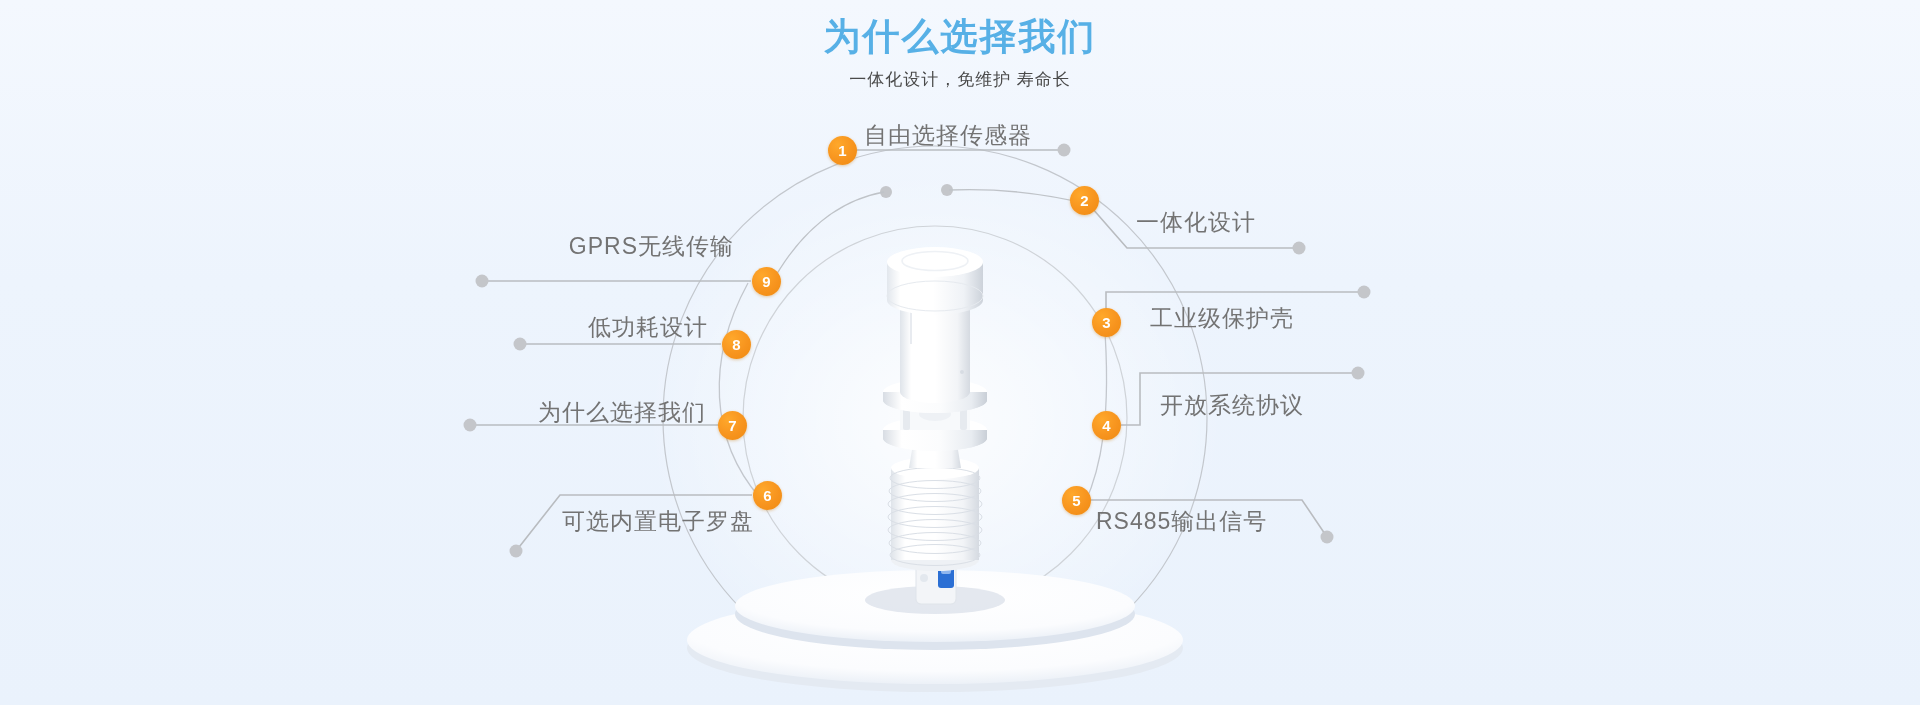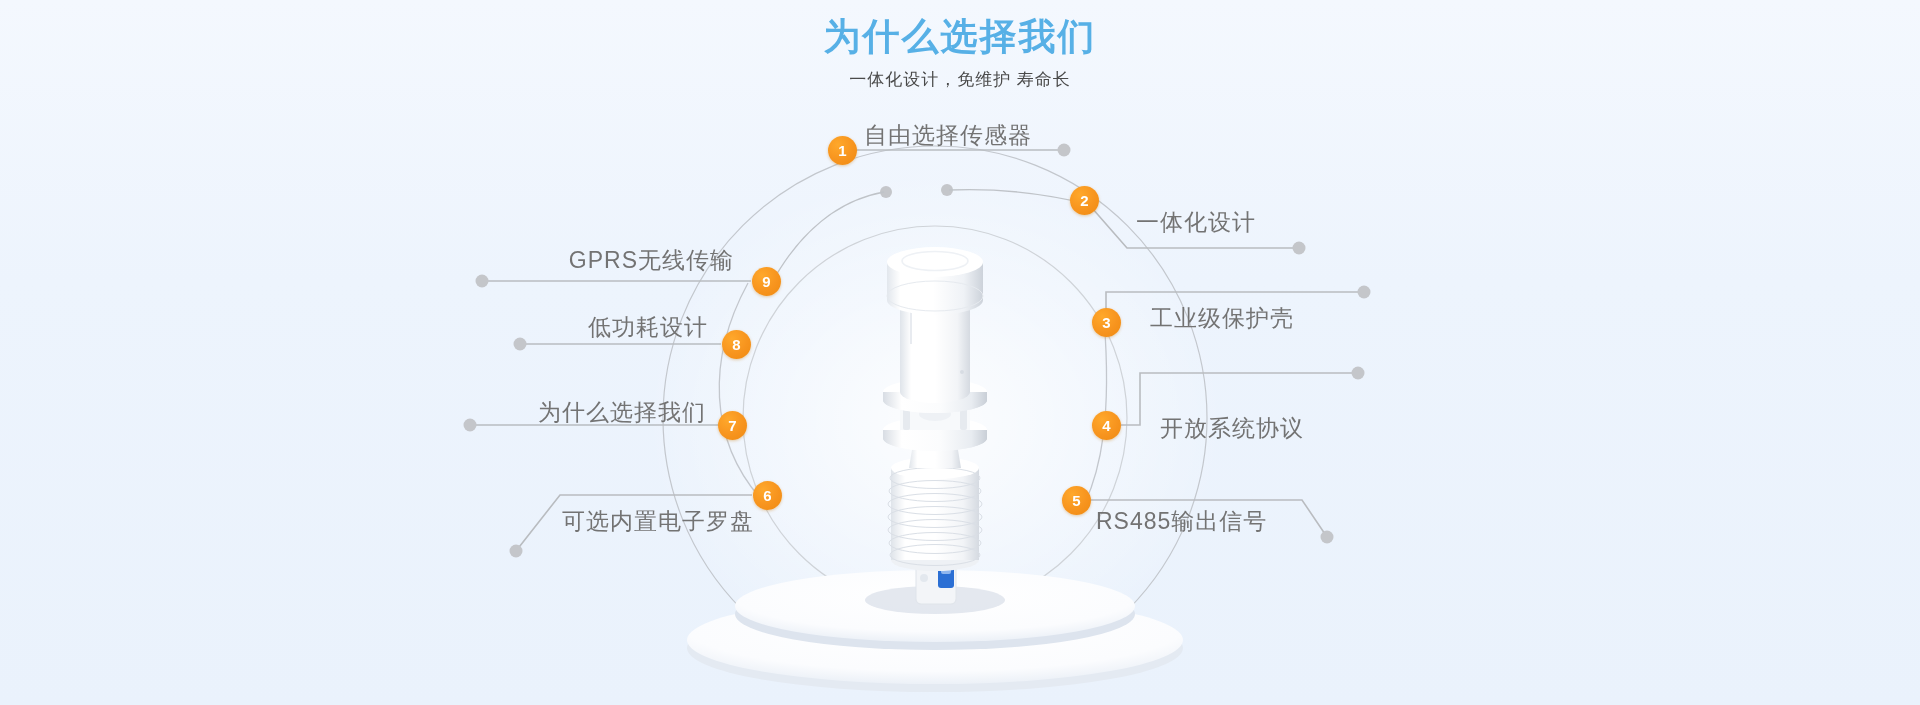--- a/index.html
+++ b/index.html
@@ -225,21 +225,21 @@
   <div class="badge" style="left:1092px; top:411px;">4</div>
   <div class="badge" style="left:1062px; top:486px;">5</div>
   <div class="badge" style="left:753px;  top:481px;">6</div>
   <div class="badge" style="left:718px;  top:411px;">7</div>
   <div class="badge" style="left:722px;  top:330px;">8</div>
   <div class="badge" style="left:752px;  top:267px;">9</div>
 
   <div class="label right" style="left:864px;  top:120px;">自由选择传感器</div>
   <div class="label right" style="left:1136px; top:207px;">一体化设计</div>
   <div class="label right" style="left:1150px; top:303px;">工业级保护壳</div>
-  <div class="label right" style="left:1160px; top:390px;margin-top:23px;">开放系统协议</div>
+  <div class="label right" style="left:1160px; top:390px;">开放系统协议</div>
   <div class="label right" style="left:1096px; top:506px;">RS485输出信号</div>
 
   <div class="label left" style="right:1166px; top:506px;margin-left:48px;">可选内置电子罗盘</div>
   <div class="label left" style="right:1214px; top:397px;">为什么选择我们</div>
   <div class="label left" style="right:1212px; top:312px;">低功耗设计</div>
-  <div class="label left" style="right:1186px; top:245px;margin-left:12px;">GPRS无线传输</div>
+  <div class="label left" style="right:1186px; top:231px;margin-left:12px;">GPRS无线传输</div>
 
 </div>
 
 </body></html>

